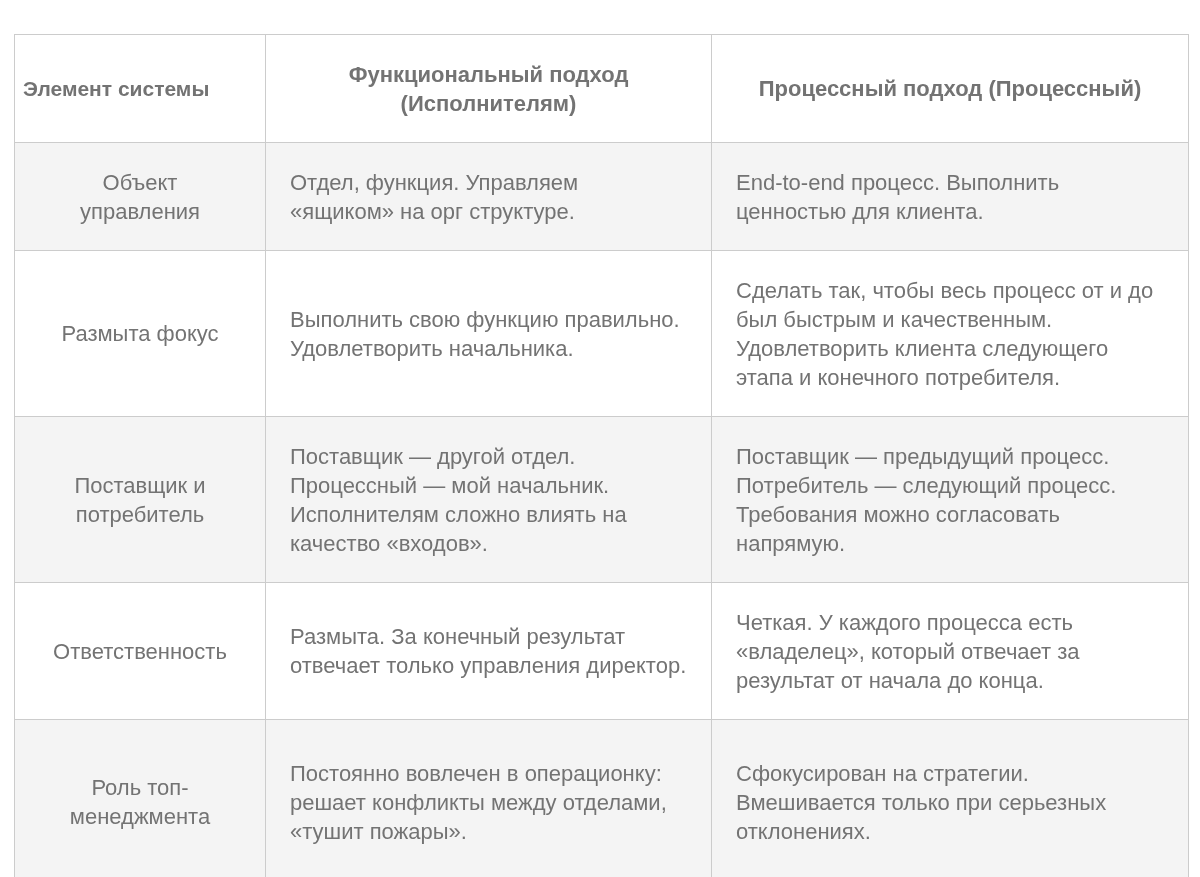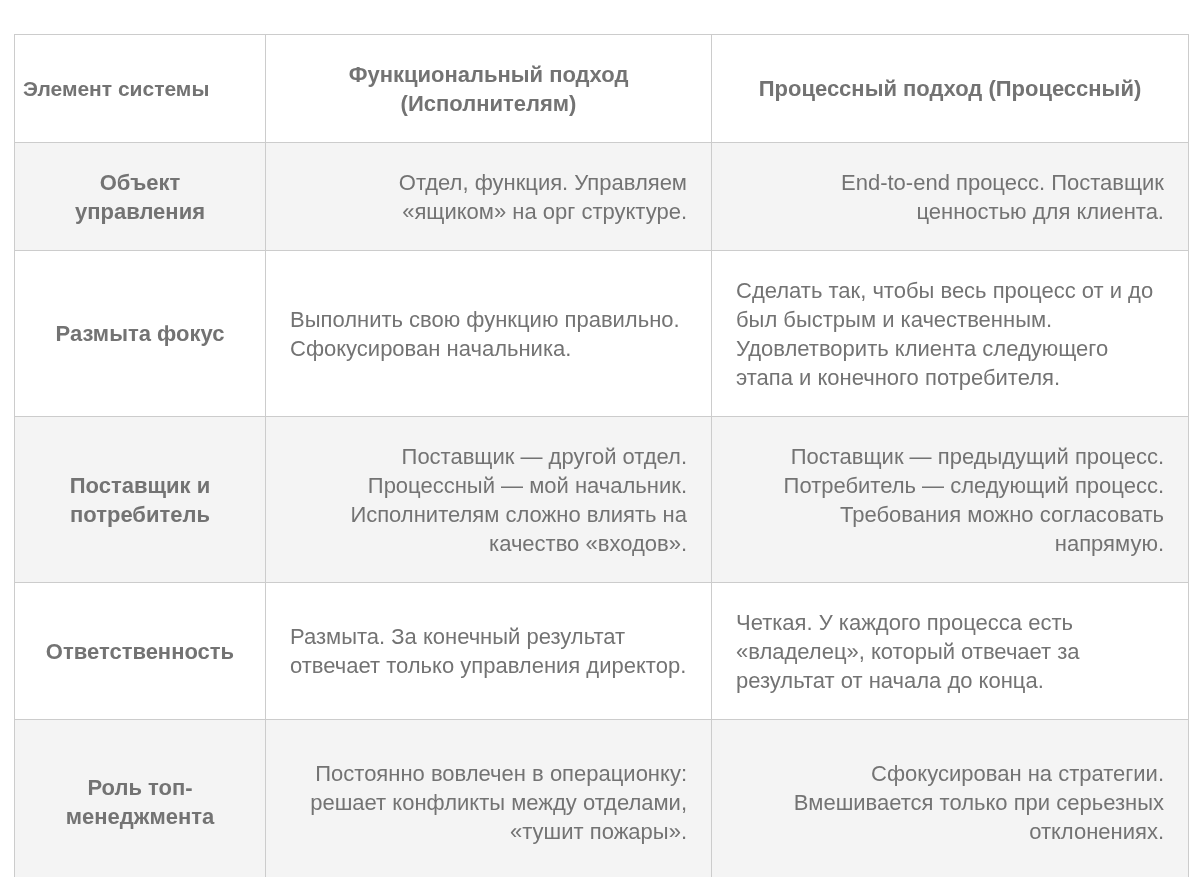--- a/index.html
+++ b/index.html
@@ -12,22 +12,22 @@
     table.cmp col.c1 { width: 251px; }
     table.cmp col.c2 { width: 446px; }
     table.cmp col.c3 { width: 477px; }
     table.cmp th, table.cmp td {
       border: 1px solid #cccccc; vertical-align: middle;
       font-size: 22px; line-height: 29px;
     }
     table.cmp th { font-weight: bold; text-align: center; padding: 0 18px; background: #ffffff; }
     table.cmp th.first { text-align: left; padding-left: 8px; font-size: 21px; }
     table.cmp td { padding: 0 24px; text-align: left; }
-    table.cmp td.label { font-weight: bold; text-align: center; padding: 0 30px; }
-    tr.shaded td { background: #f4f4f4; text-align: right; }
+    table.cmp td.label { font-weight: normal; text-align: center; padding: 0 30px; }
+    tr.shaded td { background: #f4f4f4; }
     tr.h-head { height: 108px; }
     tr.h0 { height: 108px; }
     tr.h1 { height: 166px; }
     tr.h2 { height: 166px; }
     tr.h3 { height: 137px; }
     tr.h4 { height: 165px; }
   </style>
 </head>
 <body>
 
@@ -41,25 +41,25 @@
     <tr class="h-head">
       <th class="first">Элемент системы</th>
       <th>Функциональный подход (Исполнителям)</th>
       <th>Процессный подход (Процессный)</th>
     </tr>
   </thead>
   <tbody>
     <tr class="h0 shaded">
       <td class="label">Объект управления</td>
       <td>Отдел, функция. Управляем «ящиком» на орг структуре.</td>
-      <td>End-to-end процесс. Поставщик ценностью для клиента.</td>
+      <td>End-to-end процесс. Выполнить ценностью для клиента.</td>
     </tr>
     <tr class="h1">
       <td class="label">Размыта фокус</td>
-      <td>Выполнить свою функцию правильно. Сфокусирован начальника.</td>
+      <td>Выполнить свою функцию правильно. Удовлетворить начальника.</td>
       <td>Сделать так, чтобы весь процесс от и до был быстрым и качественным. Удовлетворить клиента следующего этапа и конечного потребителя.</td>
     </tr>
     <tr class="h2 shaded">
       <td class="label">Поставщик и потребитель</td>
       <td>Поставщик — другой отдел. Процессный — мой начальник. Исполнителям сложно влиять на качество «входов».</td>
       <td>Поставщик — предыдущий процесс. Потребитель — следующий процесс. Требования можно согласовать напрямую.</td>
     </tr>
     <tr class="h3">
       <td class="label">Ответственность</td>
       <td>Размыта. За конечный результат отвечает только управления директор.</td>

